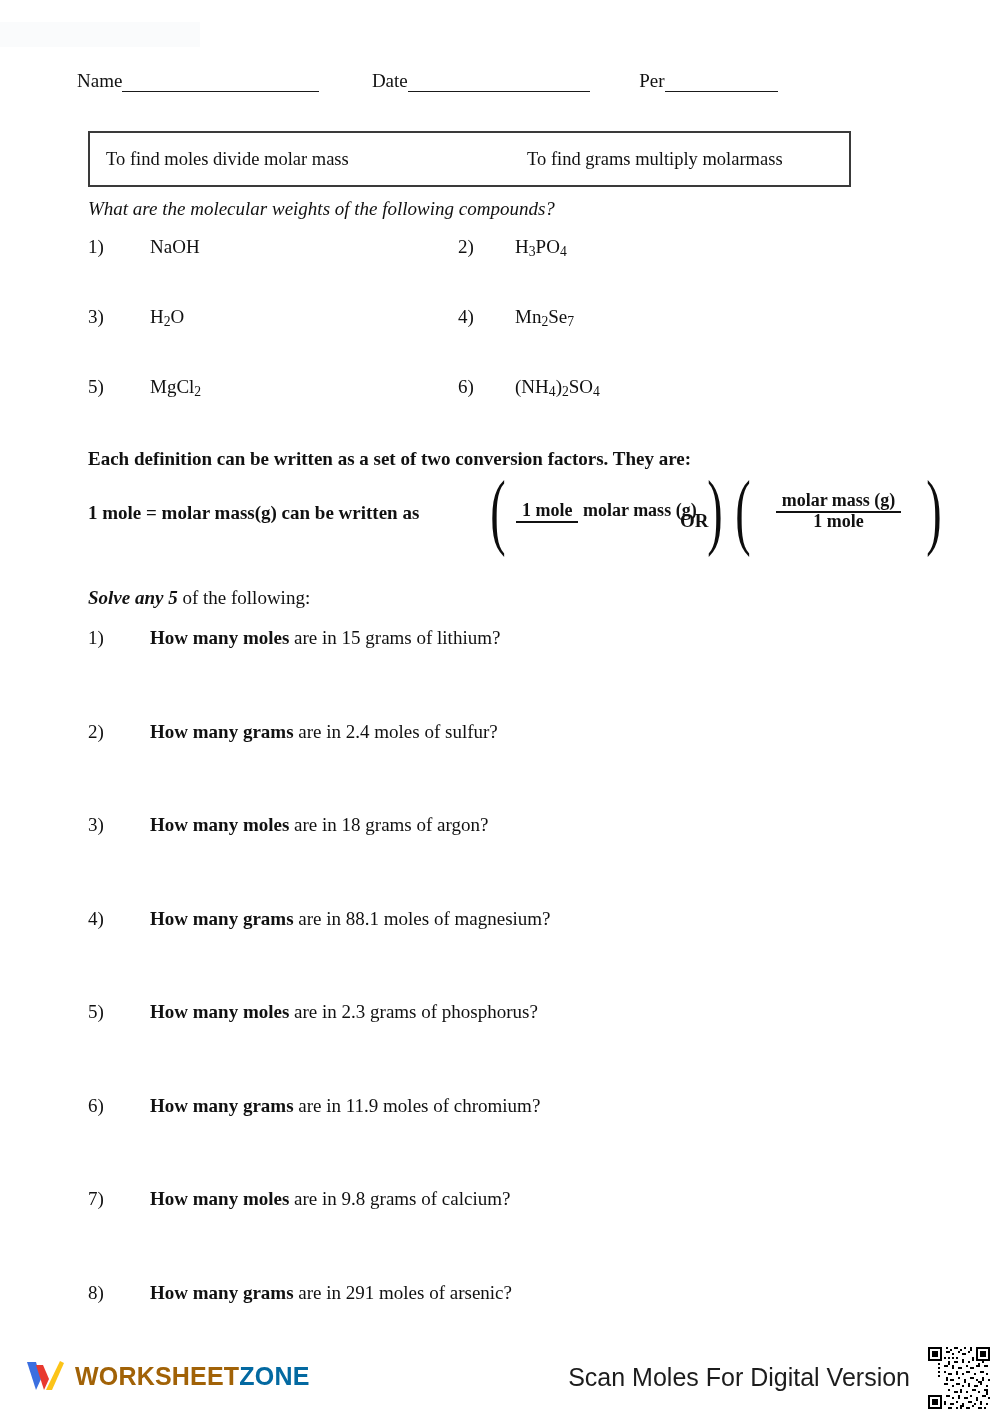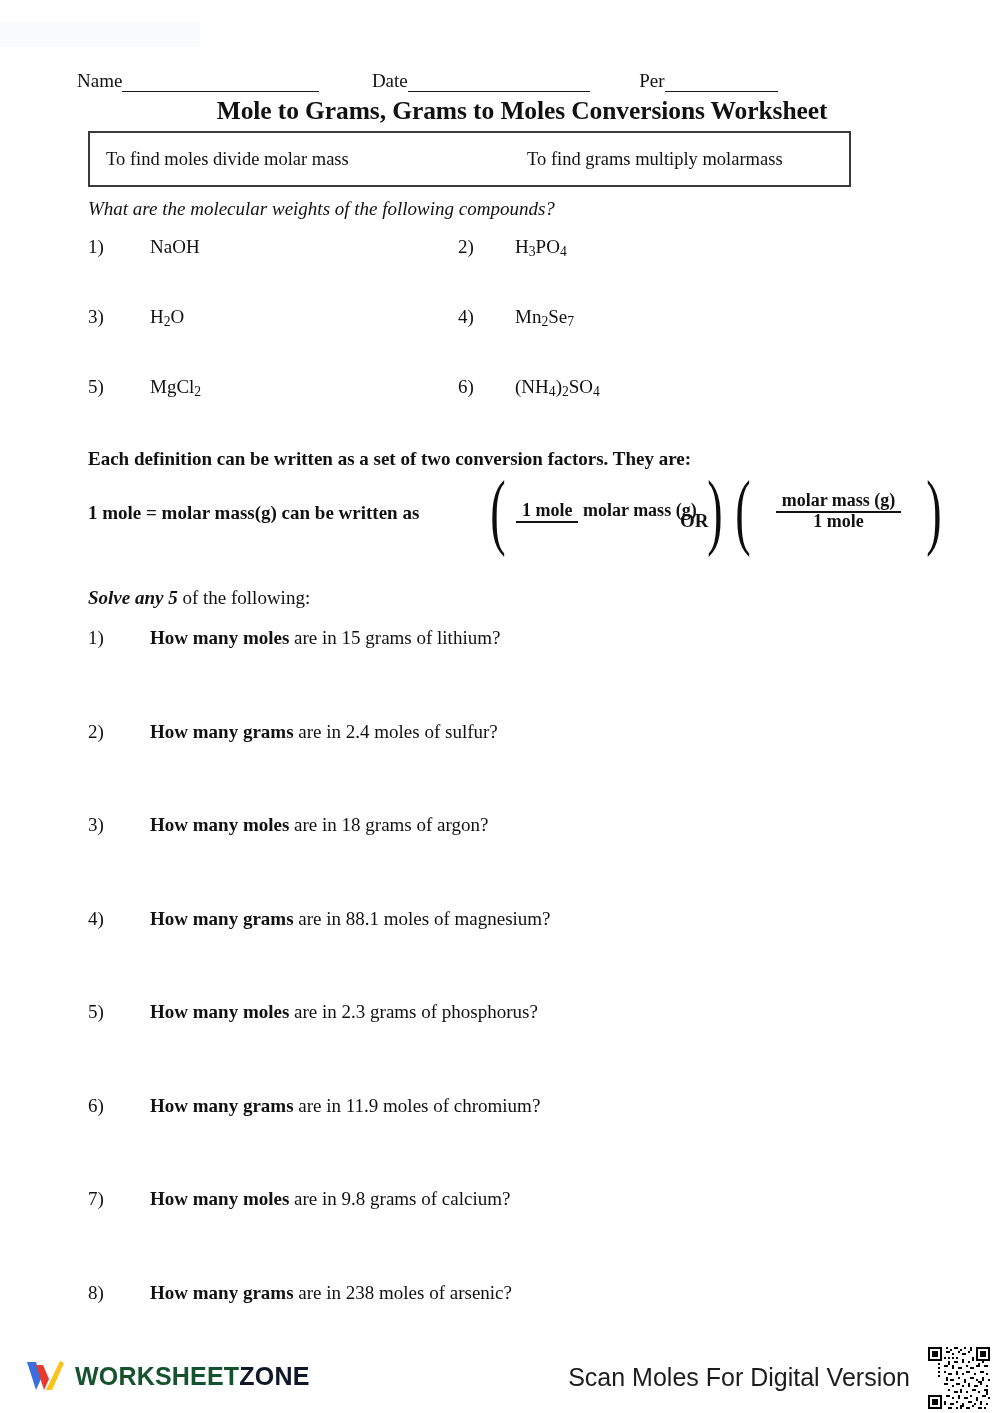--- a/index.html
+++ b/index.html
@@ -245,22 +245,22 @@
     width: 42px;
     height: 38px;
     margin-right: 9px;
   }
   .logo-text {
     font-family: "Liberation Sans", sans-serif;
     font-size: 25px;
     font-weight: bold;
     letter-spacing: 0.2px;
   }
-  .logo-worksheet { color: #14532d; text-align: right; }
-  .logo-zone { color: #0f172a; margin-top: 28px; }
+  .logo-worksheet { color: #a16207; text-align: right; }
+  .logo-zone { color: #0369a1; margin-top: 28px; }
 
   .scan-text {
     position: absolute;
     right: 90px;
     top: 24px;
     font-family: "Liberation Sans", sans-serif;
     font-size: 25px;
     color: #1c1c1c;
     white-space: nowrap;
   }
@@ -281,21 +281,20 @@
   <div class="scan-artifact"></div>
 
   <div class="id-row">
     <span class="id-field"><span class="id-label">Name</span><span class="id-rule rule-name"></span></span>
     <span class="gap-a"></span>
     <span class="id-field"><span class="id-label">Date</span><span class="id-rule rule-date"></span></span>
     <span class="gap-b"></span>
     <span class="id-field"><span class="id-label">Per</span><span class="id-rule rule-per"></span></span>
   </div>
 
-  <div class="worksheet-title">Mole to Grams, Grams to Moles Conversions Worksheet</div>
 
   <div class="rule-box">
     <span class="rule-box-left">To find moles divide molar mass</span>
     <span class="rule-box-right">To find grams multiply molarmass</span>
   </div>
 
   <div class="mw-prompt">What are the molecular weights of the following compounds?</div>
 
   <div class="compounds">
     <div class="compound-row">
@@ -372,21 +371,21 @@
     <div class="question-row">
       <span class="q-num">6)</span>
       <span class="q-text"><b>How many grams</b><span> are in 11.9 moles of chromium?</span></span>
     </div>
     <div class="question-row">
       <span class="q-num">7)</span>
       <span class="q-text"><b>How many moles</b><span> are in 9.8 grams of calcium?</span></span>
     </div>
     <div class="question-row">
       <span class="q-num">8)</span>
-      <span class="q-text"><b>How many grams</b><span> are in 238 moles of arsenic?</span></span>
+      <span class="q-text"><b>How many grams</b><span> are in 291 moles of arsenic?</span></span>
     </div>
   </div>
 
   <div class="footer">
     <div class="footer-logo">
       <svg class="logo-mark" viewBox="0 0 42 38">
         <path d="M3 5 L12 33 L17 22 L12 5 Z" fill="#3b6fe0"></path>
         <path d="M12 8 L20 33 L25 22 L19 8 Z" fill="#e8392f"></path>
         <path d="M36 4 L22 33 L28 33 L40 6 Z" fill="#fcc418"></path>
       </svg>

